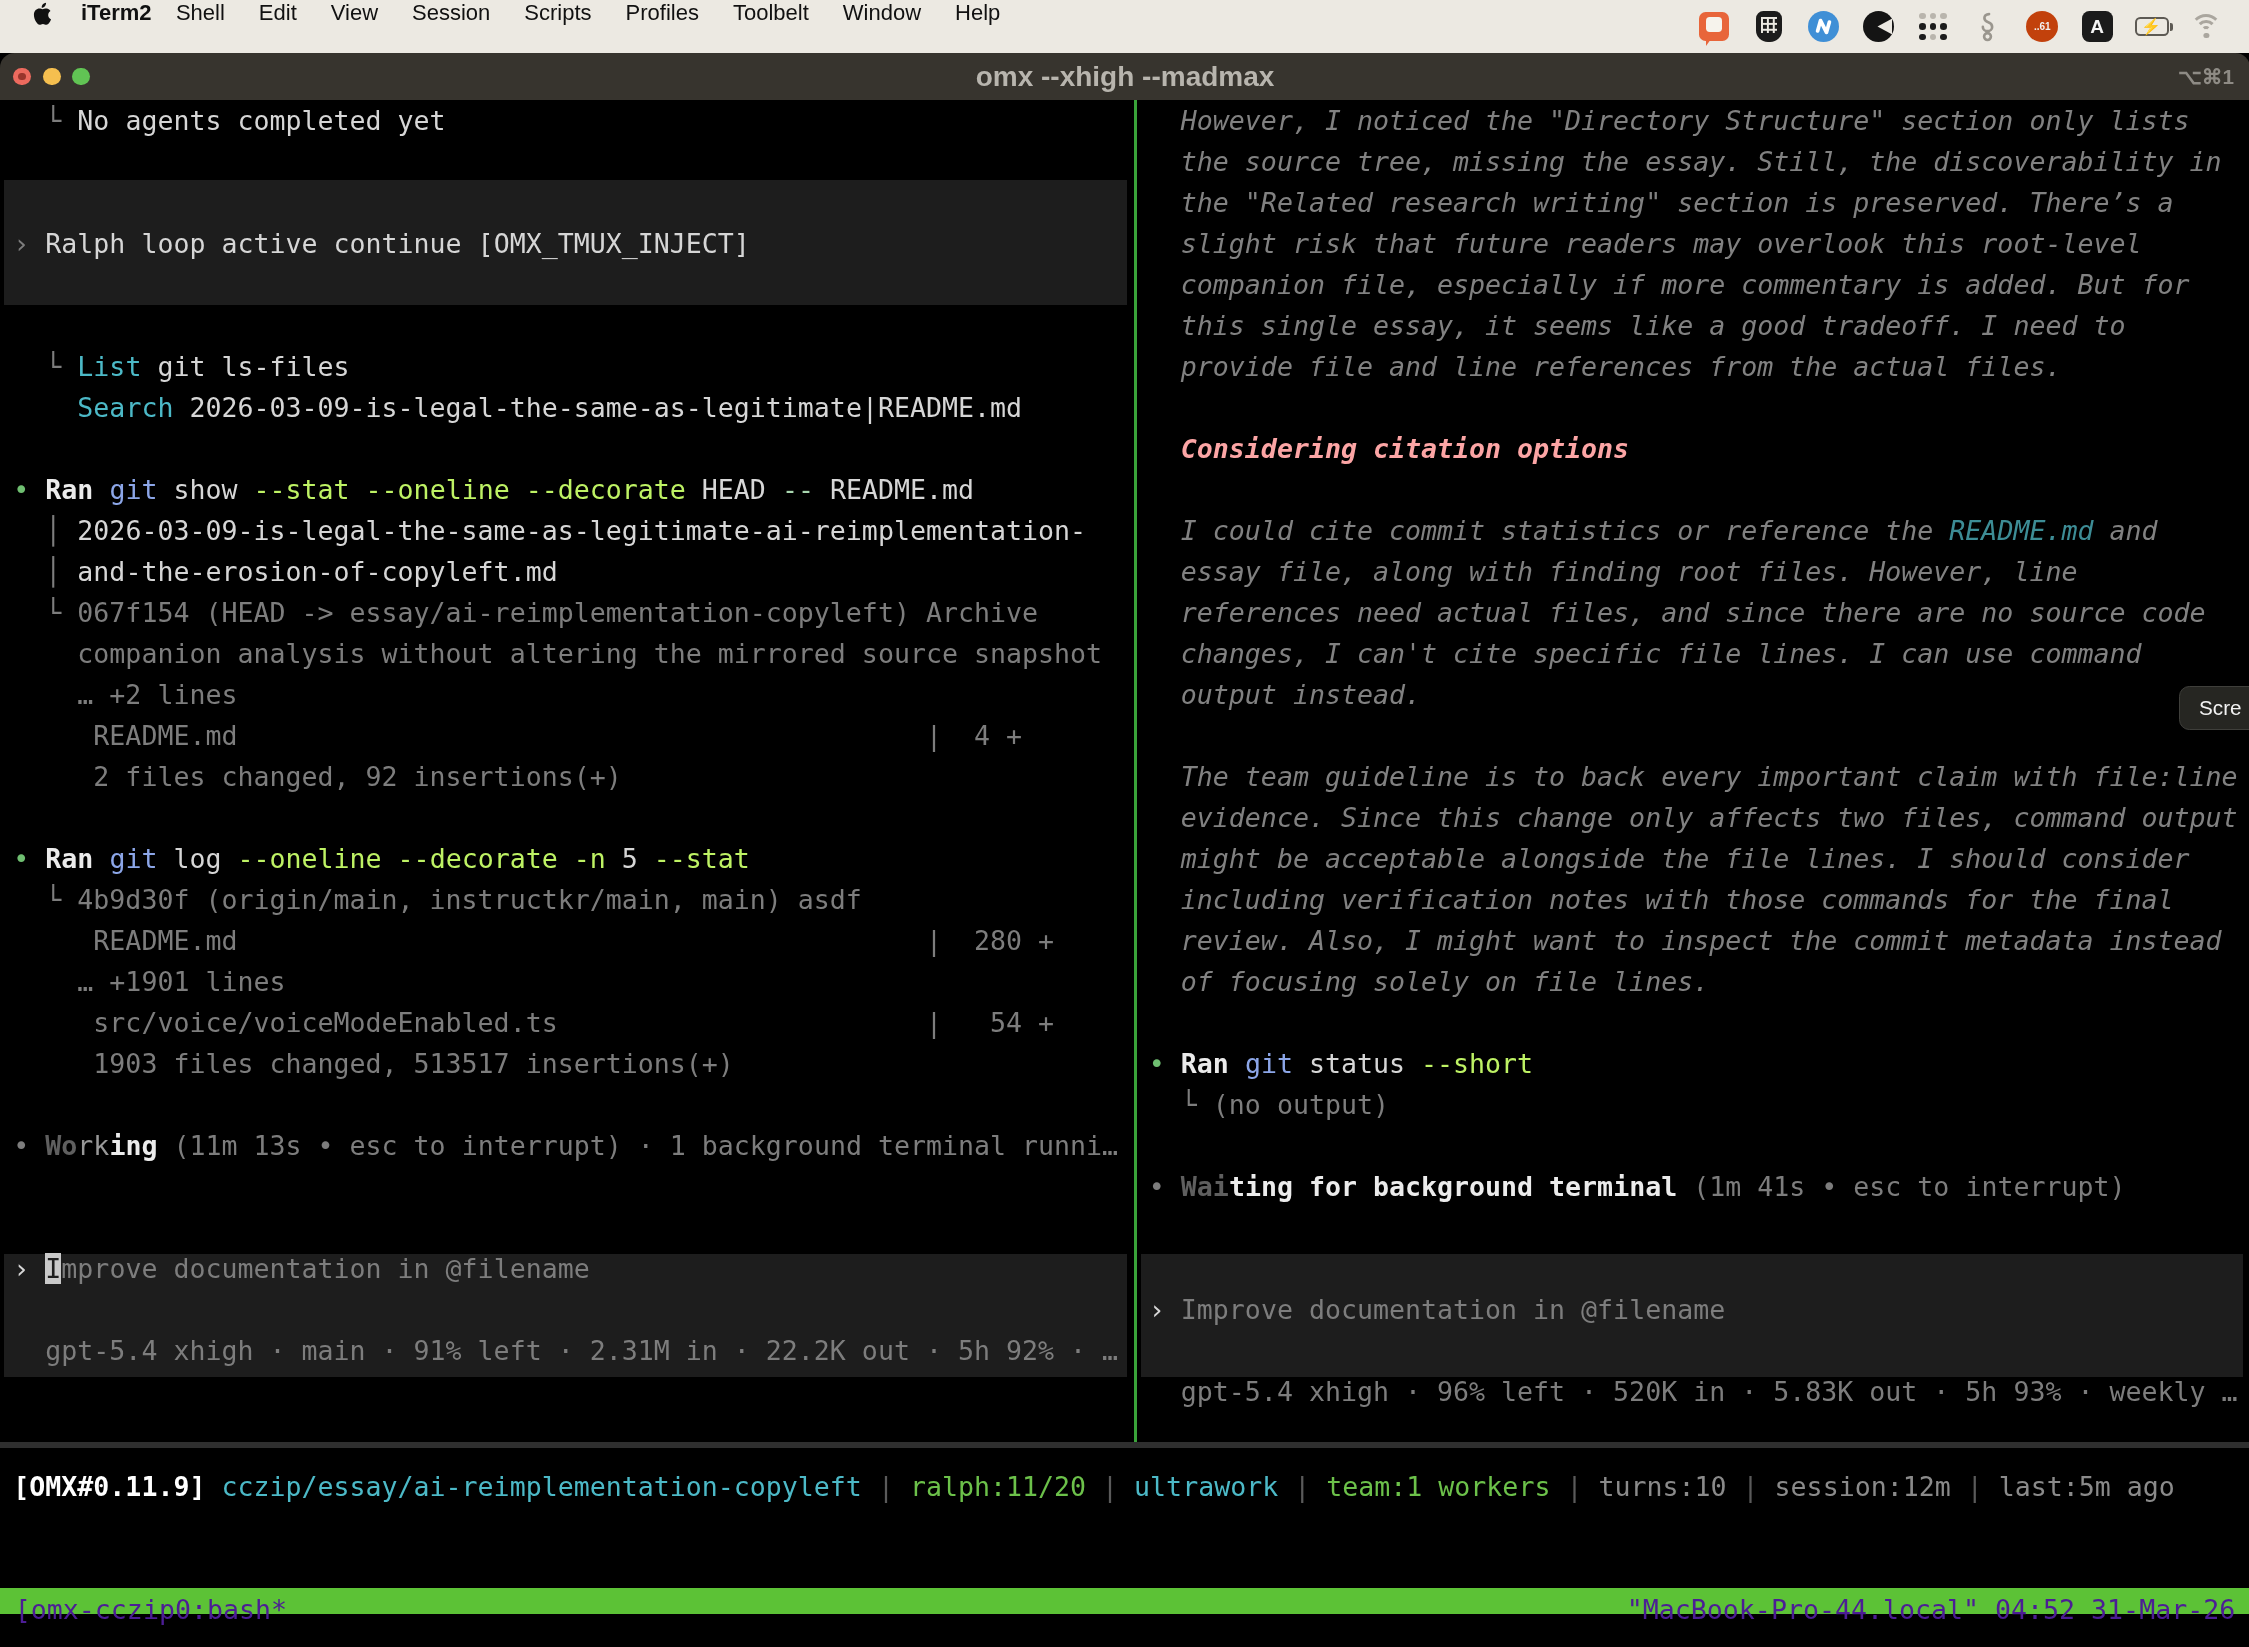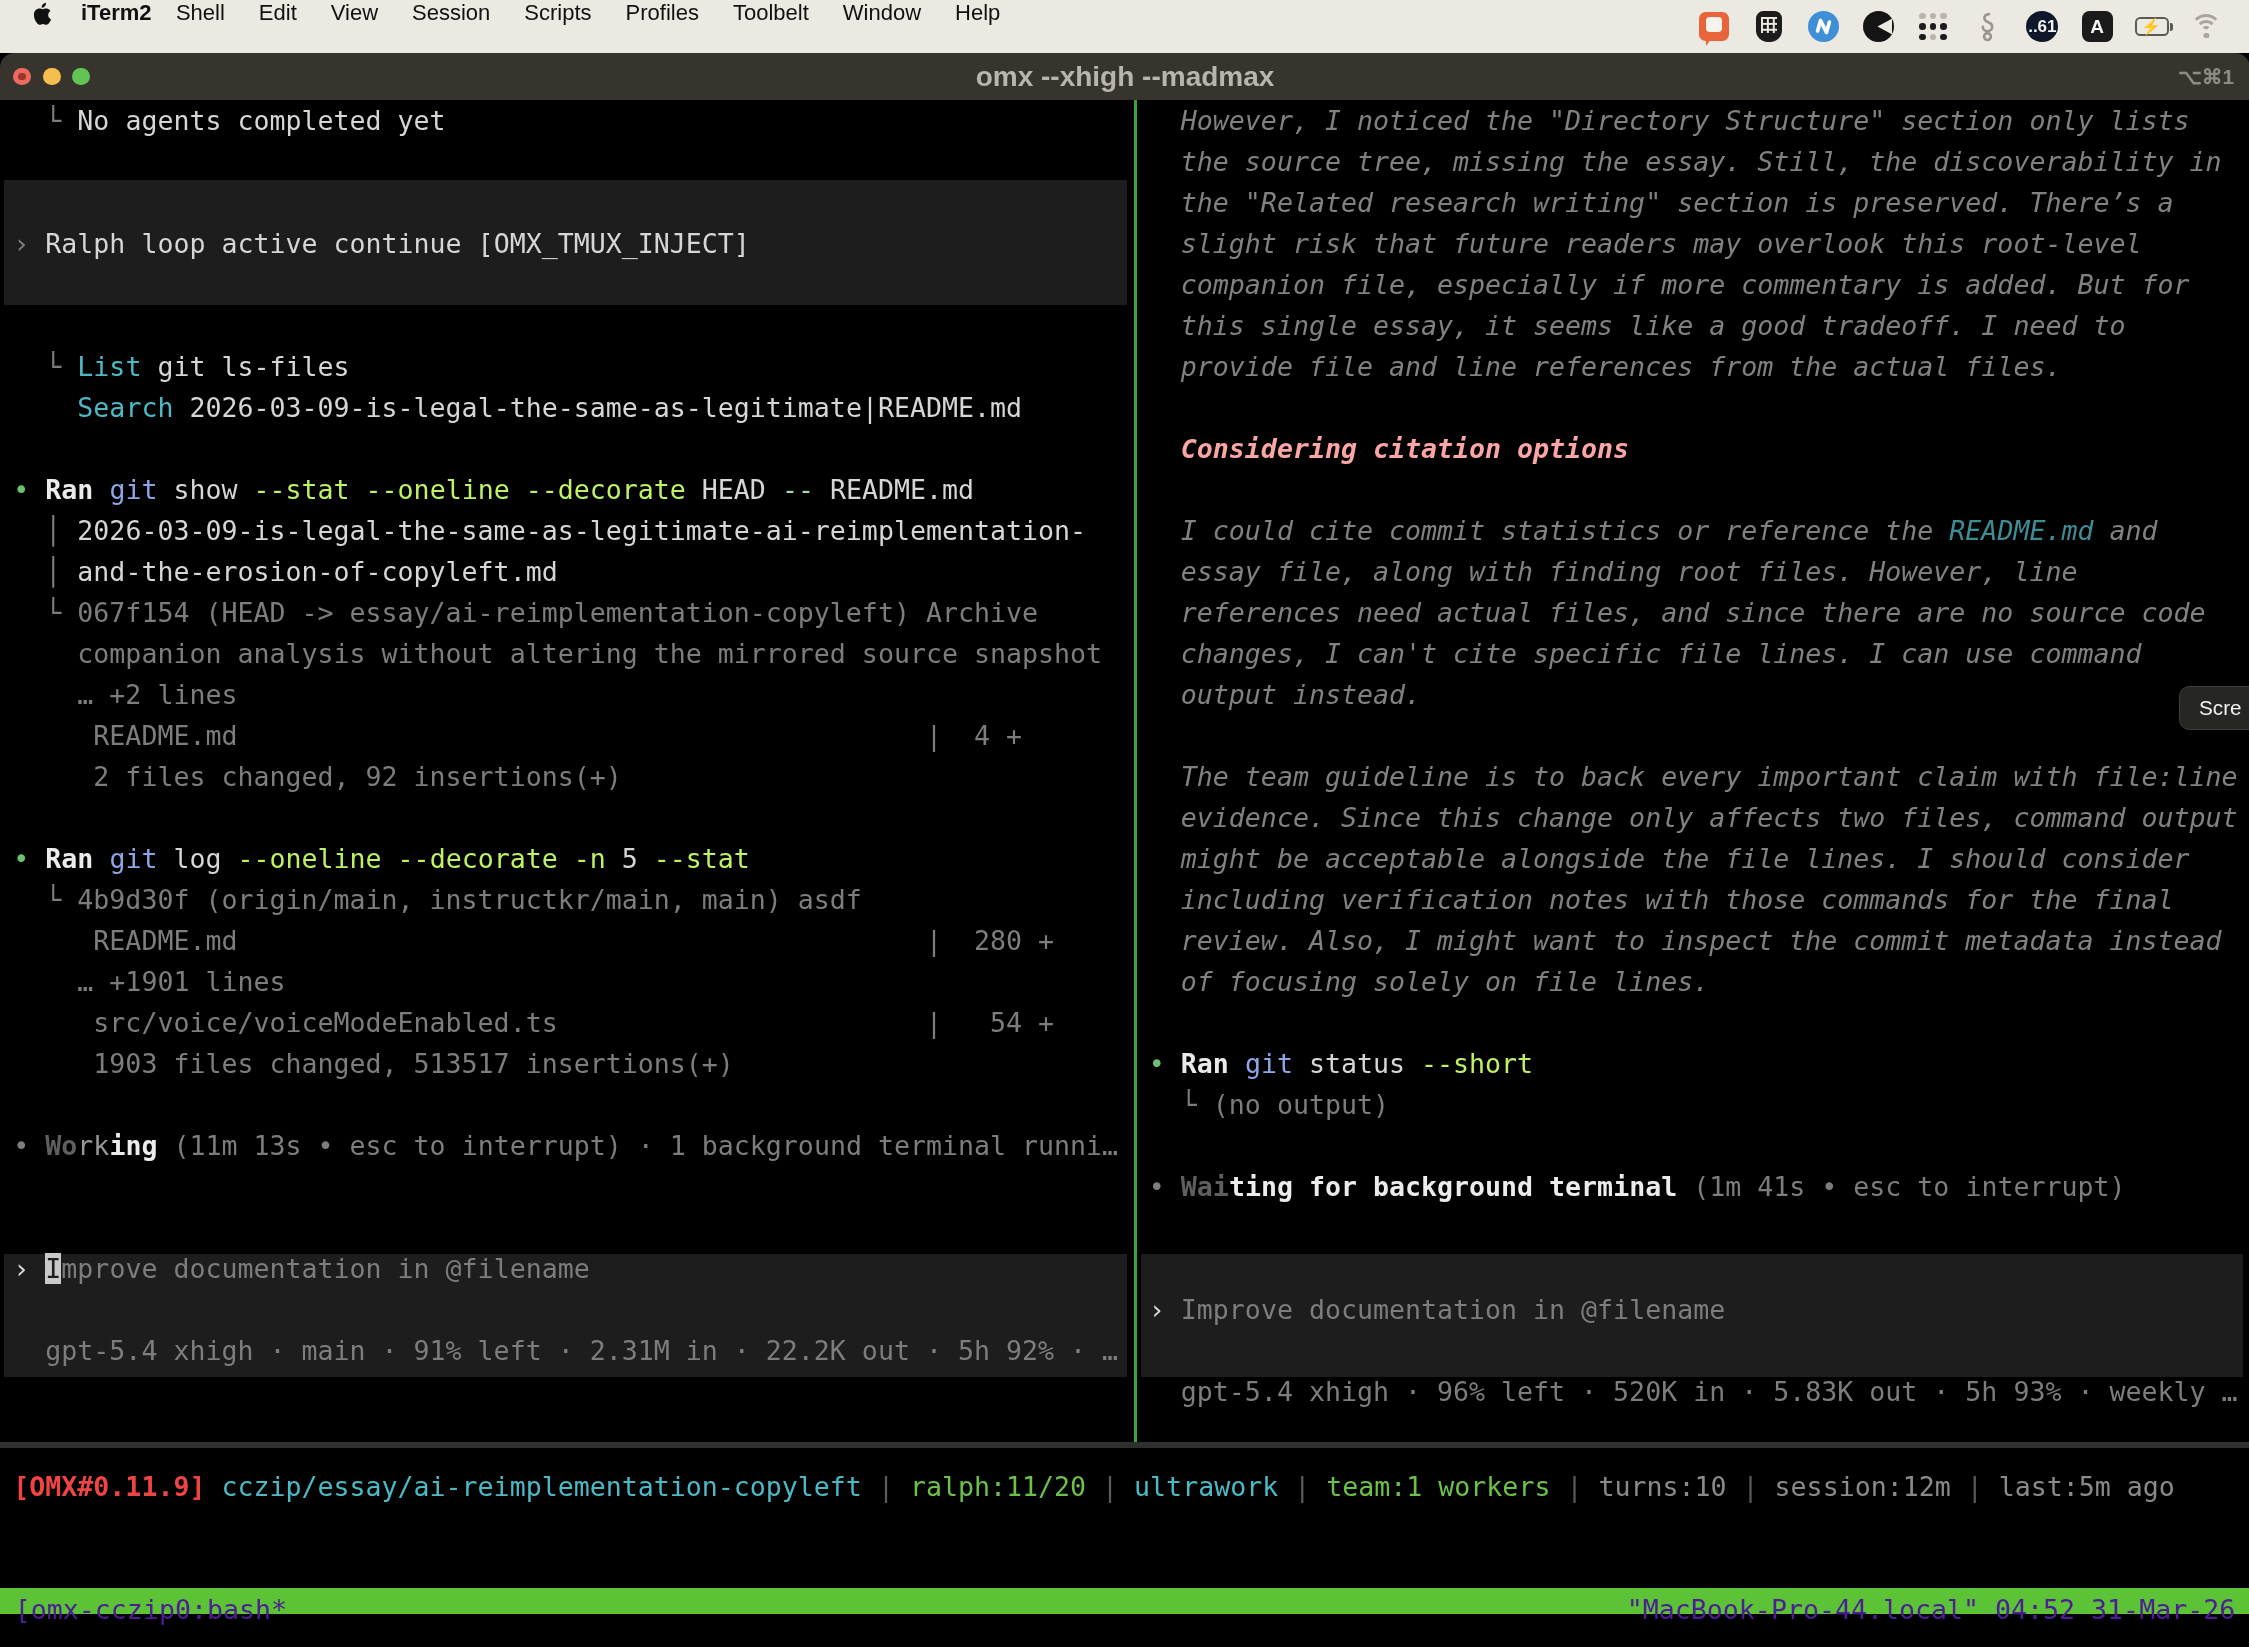--- a/index.html
+++ b/index.html
@@ -31,22 +31,22 @@
     background-image:linear-gradient(#ece9e2 2.2px, transparent 2.2px), linear-gradient(90deg,#ece9e2 2.2px, transparent 2.2px);
     background-size:5.9px 5.9px; }
   .ic-bluebadge { width:31px; height:31px; background:#3f8fd6; border-radius:50%; position:relative; }
   .ic-bluebadge svg { position:absolute; inset:0; }
   .ic-kcircle { width:31px; height:31px; background:#141414; border-radius:50%; position:relative; overflow:hidden; }
   .ic-kcircle::before { content:""; position:absolute; right:1.5px; top:7.4px; width:14.8px; height:16px; background:#ece9e2; clip-path:polygon(100% 0, 0 50%, 100% 100%); }
   .ic-dots { width:31px; height:31px; display:grid; grid-template-columns:repeat(3,1fr); grid-template-rows:repeat(3,1fr); place-items:center; }
   .ic-dots i { width:6.6px; height:6.6px; border-radius:50%; background:#b9b5ad; }
   .ic-dots i.d { background:#1c1c1c; }
   .ic-hook { color:#9a968e; }
-  .ic-pricecircle { width:32px; height:31px; background:#0f172a; border-radius:50%; color:#f2f2f2; display:flex; align-items:center; justify-content:center;
-    font-family:"Liberation Sans", sans-serif; font-size:17px; font-weight:bold; }
+  .ic-pricecircle { width:32px; height:31px; background:#c2410c; border-radius:50%; color:#f2f2f2; display:flex; align-items:center; justify-content:center;
+    font-family:"Liberation Sans", sans-serif; font-size:10px; font-weight:bold; }
   .ic-asquare { width:31px; height:31px; background:#1b1b1b; border-radius:7.4px; color:#f4f4f4; display:flex; align-items:center; justify-content:center;
     font-family:"Liberation Sans", sans-serif; font-size:19px; font-weight:bold; }
   .ic-batt { position:relative; width:38px; height:19px; border:2.2px solid #5d5a54; border-radius:5.2px; display:flex; align-items:center; justify-content:center; }
   .ic-batt::after { content:""; position:absolute; right:-5.9px; top:4.4px; width:3px; height:7.4px; background:#5d5a54; border-radius:0 2.2px 2.2px 0; }
   .ic-batt .bolt { font-size:16px; color:#1c1c1c; line-height:1; }
   .ic-wifi { position:relative; width:32px; height:25px; }
   .ic-wifi span { position:absolute; left:50%; transform:translateX(-50%); border:3px solid transparent; border-top:3px solid #aaa69e; border-radius:50%; }
   .ic-wifi .w1 { width:32px; height:32px; top:0; }
   .ic-wifi .w2 { width:20.7px; height:20.7px; top:5.9px; }
   .ic-wifi .w3 { width:8.9px; height:8.9px; top:11.8px; }
@@ -91,21 +91,21 @@
   .t-it-bold { color:#fca5a5; font-style:italic; font-weight:bold; }
   .t-shim1 { color:#5f5f5f; font-weight:bold; }
   .t-shim2 { color:#989898; font-weight:normal; }
   .t-shim3 { color:#ececec; font-weight:bold; }
   .cursor  { background:#c9c9c9; color:#1d1d1d; }
 
   
   .hdivider { position:absolute; top:1389px; left:0; width:100%; height:5.9px; background:#2f2f2f; }
   .omxline { position:absolute; top:1395px; left:0; width:100%; height:74px; padding:17.7px 0 0 13.3px;
     font-size:26.6px; line-height:41px; white-space:pre; overflow:hidden; }
-  .omx-bold  { color:#ef4444; font-weight:bold; }
+  .omx-bold  { color:#ffffff; font-weight:bold; }
   .omx-cyan  { color:#4cb9c7; }
   .omx-green { color:#6cc14a; }
   .omx-pipe  { color:#5a5a5a; }
   .omx-dim   { color:#8a8a8a; }
   .tmuxbar { position:absolute; top:1535px; left:0; width:100%; height:26px; background:#5cc236;
     color:#4c1d95; font-size:26.6px; line-height:43px; display:flex; justify-content:space-between;
     padding:0 14.8px; white-space:pre; }
 
   
   .scre-tip { position:absolute; top:686px; left:2179px; width:89px; height:44px;

